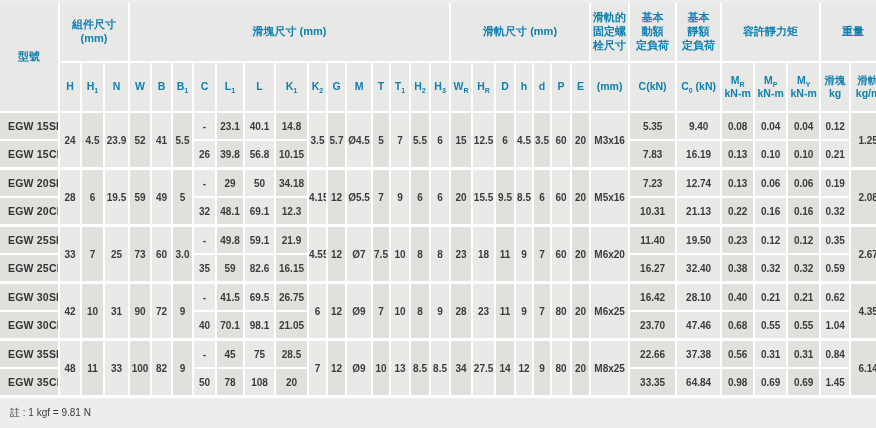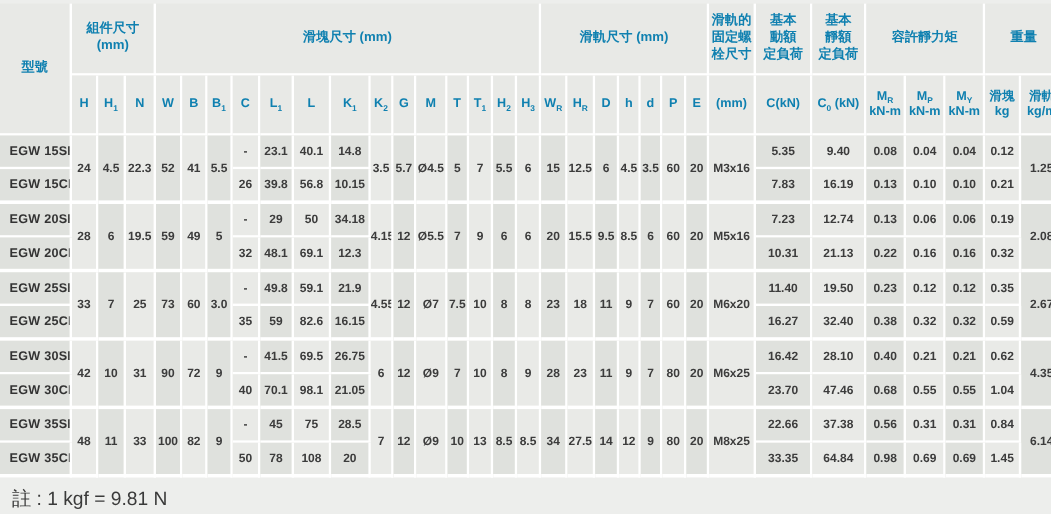--- a/index.html
+++ b/index.html
@@ -37,21 +37,21 @@
   tbody td.model-cell{
     text-align:left;padding-left:8px;font-size:10.5px;color:#333;
     letter-spacing:0.2px;
   }
   td.ceven{background:#dfe1dd;}
   td.codd{background:#e9eae7;}
   td.gend,td.merged{border-bottom-width:3px;}
   sub{font-size:7px;line-height:0;}
   .note{
     margin:8px 0 8px 10px;
-    font-size:16px;color:#3a3a3a;
+    font-size:10px;color:#3a3a3a;
   }
 </style>
 </head>
 <body>
 
 <div class="page">
   <table class="spec">
     <colgroup id="colgrp">
         <col style="width: 60px;">
         <col style="width: 22px;">
@@ -132,21 +132,21 @@
           <th>M<sub>Y</sub><br>kN-m</th>
           <th>滑塊<br>kg</th>
           <th>滑軌<br>kg/m</th>
         </tr>
       </thead>
     <tbody id="tbody">
         <tr>
           <td class="model-cell ceven">EGW 15SB</td>
           <td class="merged codd" rowspan="2">24</td>
           <td class="merged ceven" rowspan="2">4.5</td>
-          <td class="merged codd" rowspan="2">22.3</td>
+          <td class="merged codd" rowspan="2">23.9</td>
           <td class="merged ceven" rowspan="2">52</td>
           <td class="merged codd" rowspan="2">41</td>
           <td class="merged ceven" rowspan="2">5.5</td>
           <td class="codd">-</td>
           <td class="ceven">23.1</td>
           <td class="codd">40.1</td>
           <td class="ceven">14.8</td>
           <td class="merged codd" rowspan="2">3.5</td>
           <td class="merged ceven" rowspan="2">5.7</td>
           <td class="merged codd" rowspan="2">Ø4.5</td>

